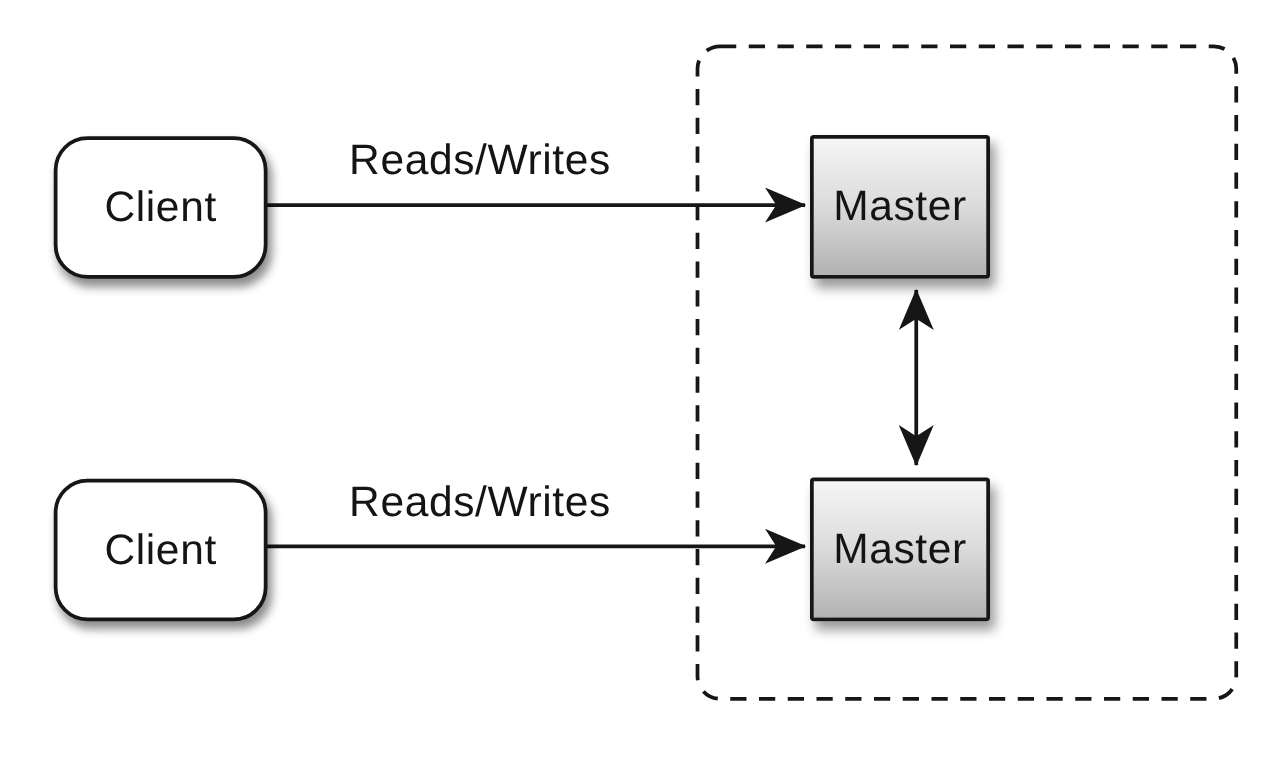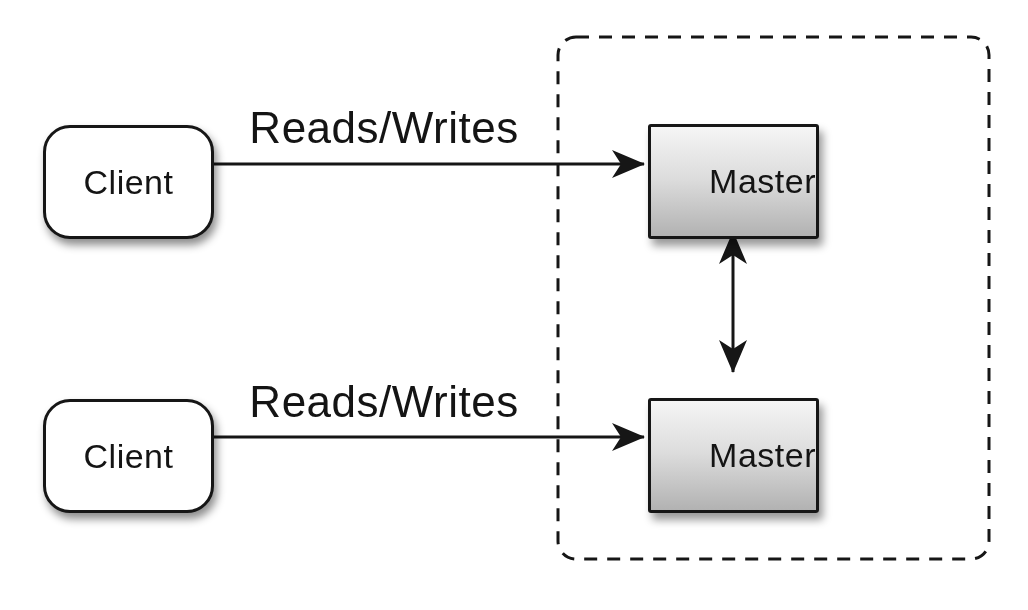--- a/index.html
+++ b/index.html
@@ -40,50 +40,48 @@
   .node {
     position: absolute;
     box-sizing: border-box;
     border: 3px solid var(--line, #161616);
     display: flex;
     align-items: center;
     justify-content: center;
     font-size: 34px;
     color: #141414;
     letter-spacing: 0.5px;
-    margin-top: 16px;
   }
   .client {
     width: 171px;
     height: 114px;
     left: 43px;
     border-radius: 27px;
     background: var(--client-fill, #ffffff);
     box-shadow: 3px 6px 8px rgba(0, 0, 0, 0.45);
   }
   .client-top { top: 109px; }
   .client-bottom { top: 383px; }
   .master {
-    width: 171px;
+    width: 144px;
     height: 115px;
     left: 648px;
     border-radius: 3px;
     background: linear-gradient(180deg,
       var(--master-gradient-top, #f5f5f5) 0%,
       #dcdcdc 48%,
       var(--master-gradient-bottom, #b2b2b2) 100%);
     box-shadow: 4px 7px 9px rgba(0, 0, 0, 0.40);
-    justify-content: flex-end;
   }
   .master-top { top: 108px; }
   .master-bottom { top: 382px; }
   .edge-label {
     position: absolute;
     transform: translateX(-50%);
-    font-size: 44px;
+    font-size: 34px;
     line-height: 40px;
     color: #141414;
     white-space: nowrap;
     letter-spacing: 0.5px;
   }
   .label-rw-top { left: 384px; top: 108px; }
   .label-rw-bottom { left: 384px; top: 382px; }
   .label-replication { left: 864px; top: 281px; }
 </style>
 </head>

